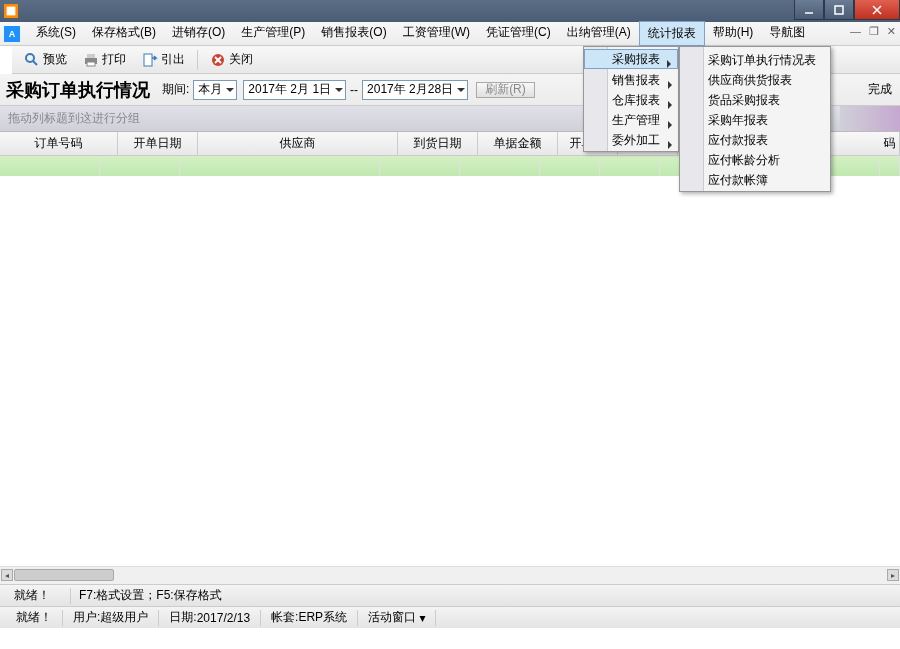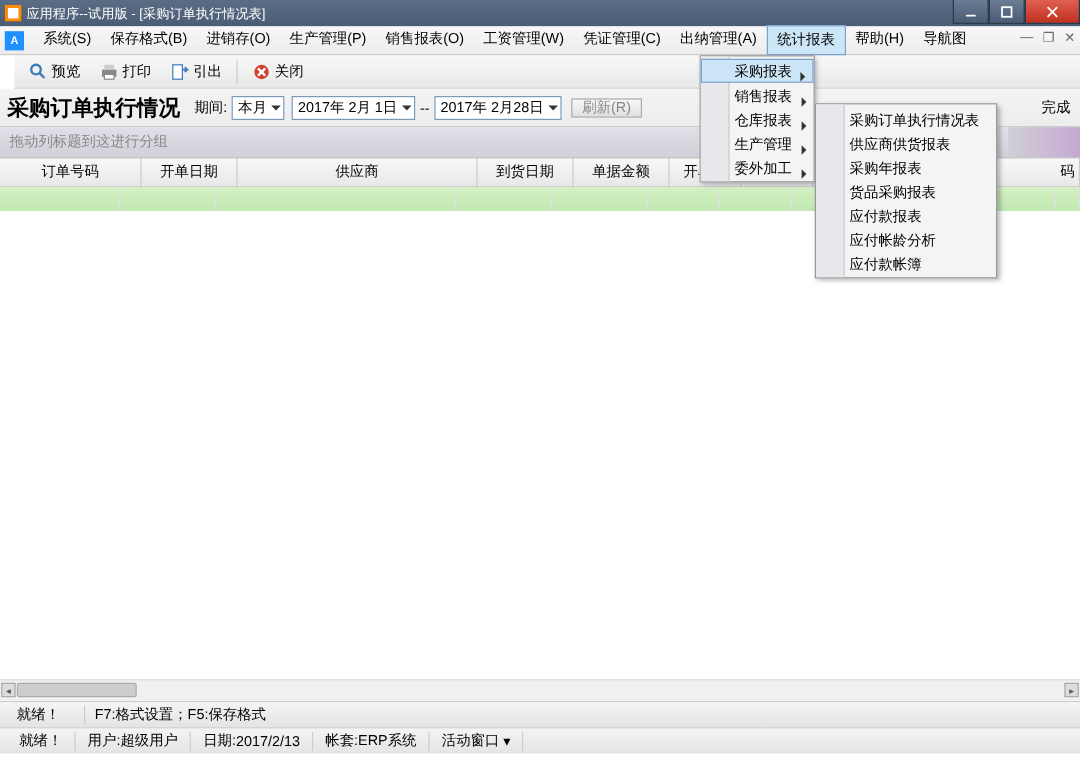--- a/index.html
+++ b/index.html
@@ -56,33 +56,32 @@
 
 
 .dropdown { position: absolute; background: #f4f4f4; border: 1px solid #979797; box-shadow: 2px 2px 4px rgba(0,0,0,.3); z-index: 100; }
 .dropdown .ditem { height: 20px; padding: 0 24px 0 28px; display: flex; align-items: flex-end; white-space: nowrap; cursor: default; position:relative; }
 .dropdown .ditem.hover { background: #cde6f7; border: 1px solid #7da2ce; padding: 0 23px 0 27px; height:20px; }
 .dropdown .ditem .arrow { position: absolute; right: 6px; border-top: 4px solid transparent; border-bottom: 4px solid transparent; border-left: 4px solid #333; }
 .dropdown .iconcol { position:absolute; left:0; top:0; width:24px; height:100%; background:#e8e8ec; border-right:1px solid #ccc; }
 .dropdown .items { position:relative; padding:2px 0; }
 
 .dd1 { left: 583px; top: 46px; width: 96px; }
-.dd2 { left: 679px; top: 46px; width: 152px; margin-top: 40px; }
+.dd2 { left: 679px; top: 46px; width: 152px; }
 </style>
 </head>
 <body>
 
 <div class="titlebar">
   <span class="tb-icon">
     <svg viewBox="0 0 16 16">
         <rect width="16" height="16" fill="#ff8c00"></rect>
         <rect x="3" y="3" width="10" height="10" fill="#fff"></rect>
       </svg>
   </span>
-  <span class="titlebar-text">应用程序--试用版 - [采购订单执行情况表]</span>
   <div class="win-controls">
     <div class="win-btn">
         <svg viewBox="0 0 10 10">
           <line x1="1" y1="8" x2="9" y2="8" stroke="#fff" stroke-width="1.5"></line>
         </svg>
       </div>
     <div class="win-btn">
         <svg viewBox="0 0 10 10">
           <rect x="1" y="1" width="8" height="8" fill="none" stroke="#fff" stroke-width="1.5"></rect>
         </svg>
@@ -269,26 +268,26 @@
 <div class="dropdown dd2">
   <div class="iconcol"></div>
   <div class="items">
     <div class="ditem">
         <span>采购订单执行情况表</span>
       </div>
     <div class="ditem">
         <span>供应商供货报表</span>
       </div>
     <div class="ditem">
+        <span>货品采购报表</span>
+      </div>
+    <div class="ditem">
         <span>采购年报表</span>
       </div>
     <div class="ditem">
-        <span>货品采购报表</span>
-      </div>
-    <div class="ditem">
         <span>应付款报表</span>
       </div>
     <div class="ditem">
         <span>应付帐龄分析</span>
       </div>
     <div class="ditem">
         <span>应付款帐簿</span>
       </div>
   </div>
 </div>

